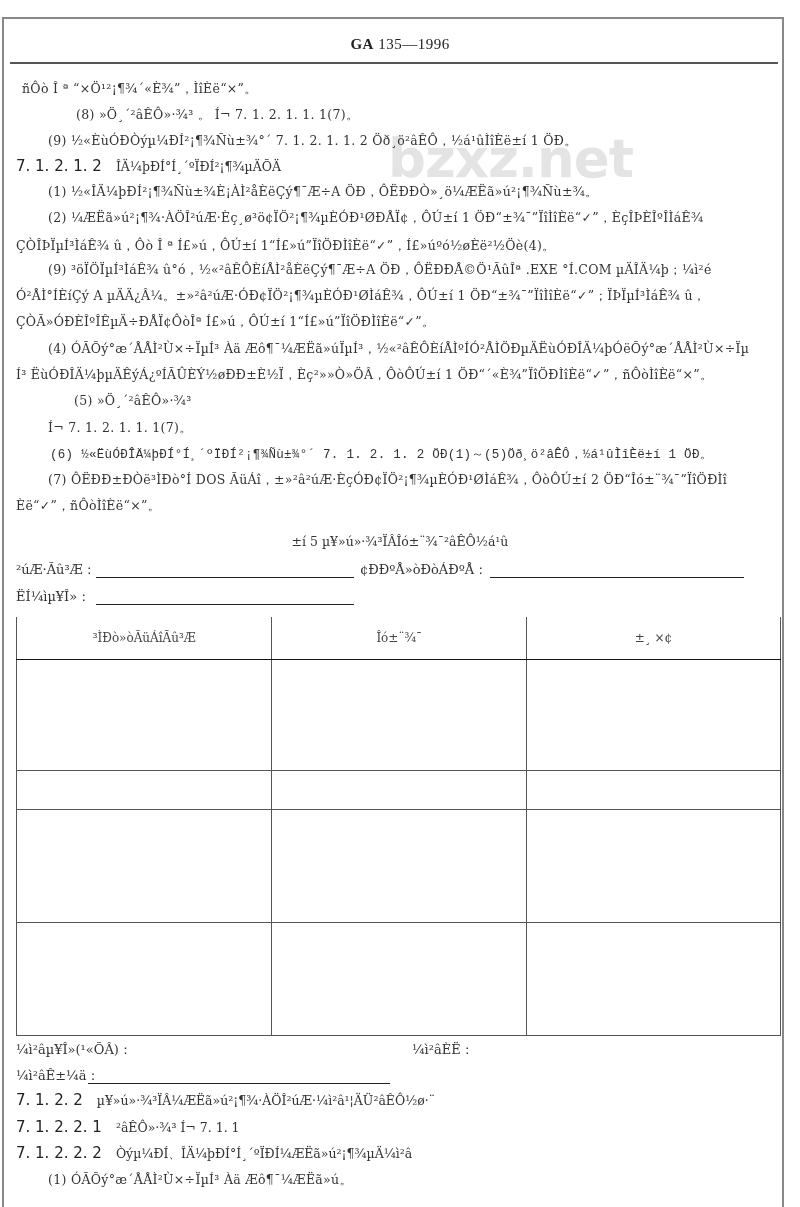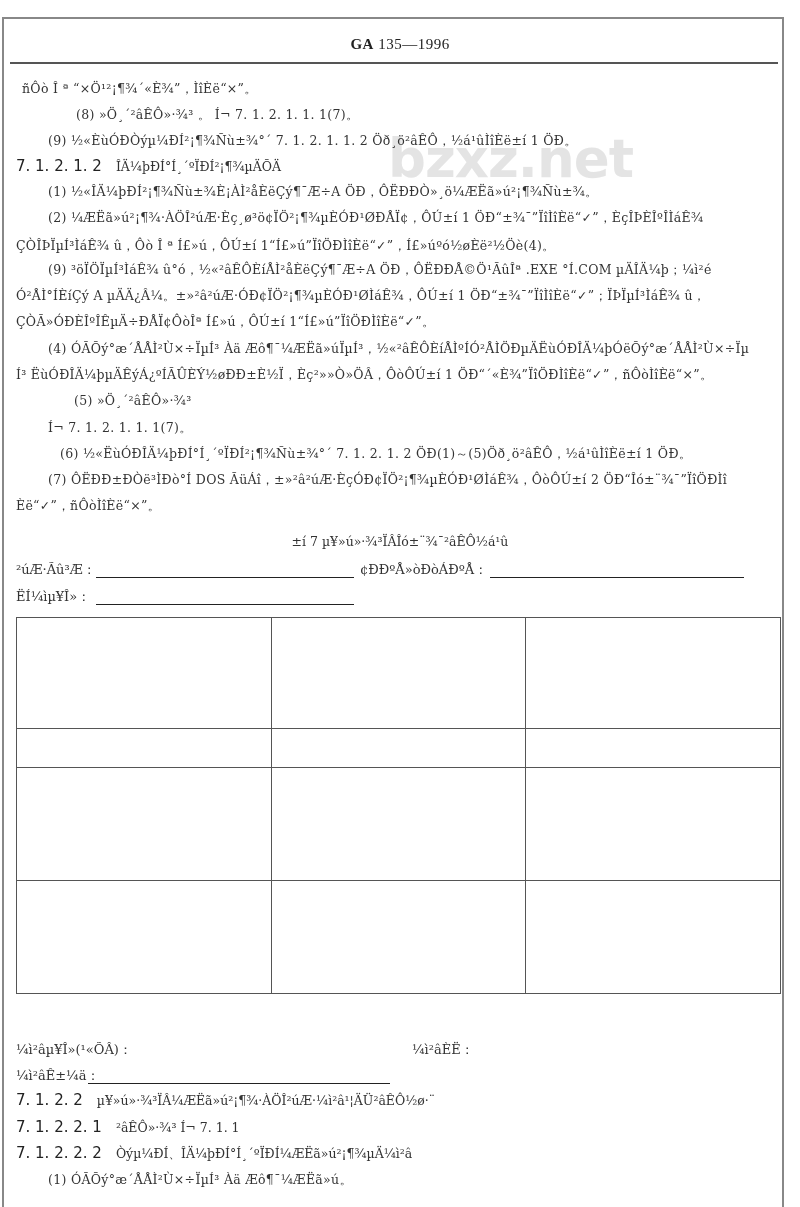--- a/index.html
+++ b/index.html
@@ -52,35 +52,40 @@
 <div class="line" style="left:48px; top:184px;">(1) ½«ÎÄ¼þÐÍ²¡¶¾Ñù±¾È¡ÀÌ²åÈëÇý¶¯Æ÷A ÖÐ，ÔËÐÐÒ»¸ö¼ÆËã»ú²¡¶¾Ñù±¾。</div>
 <div class="line" style="left:48px; top:210px;">(2) ¼ÆËã»ú²¡¶¾·ÀÖÎ²úÆ·Èç¸ø³ö¢ÏÖ²¡¶¾µÈÓÐ¹ØÐÅÏ¢，ÔÚ±í 1 ÖÐ“±¾¯”ÏîÌîÈë“✓”，ÈçÎÞÈÎºÎÌáÊ¾</div>
 <div class="line" style="left:16px; top:238px;">ÇÒÎÞÏµÍ³ÌáÊ¾ û，Ôò Î ª Í£»ú，ÔÚ±í 1“Í£»ú”ÏîÖÐÌîÈë“✓”，Í£»úºó½øÈë²½Öè(4)。</div>
 <div class="line" style="left:48px; top:262px;">(9) ³öÏÖÏµÍ³ÌáÊ¾ û°ó，½«²âÊÔÈíÅÌ²åÈëÇý¶¯Æ÷A ÖÐ，ÔËÐÐÅ©Ö¹ÃûÎª .EXE °Í.COM µÄÎÄ¼þ；¼ì²é</div>
 <div class="line" style="left:16px; top:288px;">Ó²ÅÌ°ÍÈíÇý A µÄÄ¿Â¼。±»²â²úÆ·ÓÐ¢ÏÖ²¡¶¾µÈÓÐ¹ØÌáÊ¾，ÔÚ±í 1 ÖÐ“±¾¯”ÏîÌîÈë“✓”；ÏÞÏµÍ³ÌáÊ¾ û，</div>
 <div class="line" style="left:16px; top:314px;">ÇÒÃ»ÓÐÈÎºÎÊµÄ÷ÐÅÏ¢ÔòÎª Í£»ú，ÔÚ±í 1“Í£»ú”ÏîÖÐÌîÈë“✓”。</div>
 <div class="line" style="left:48px; top:341px;">(4) ÓÃÕý°æ´ÅÅÌ²Ù×÷ÏµÍ³ Àä Æô¶¯¼ÆËã»úÏµÍ³，½«²âÊÔÈíÅÌºÍÓ²ÅÌÖÐµÄËùÓÐÎÄ¼þÓëÕý°æ´ÅÅÌ²Ù×÷Ïµ</div>
 <div class="line" style="left:16px; top:367px;">Í³ ËùÓÐÎÄ¼þµÄÊýÁ¿ºÍÃÛÈÝ½øÐÐ±È½Ï，Èç²»»Ò»ÖÂ，ÔòÔÚ±í 1 ÖÐ“´«È¾”ÏîÖÐÌîÈë“✓”，ñÔòÌîÈë“×”。</div>
 <div class="line" style="left:64px; top:393px;margin-left:10px;">(5) »Ö¸´²âÊÔ»·¾³</div>
 <div class="line" style="left:48px; top:420px;">Í¬ 7. 1. 2. 1. 1. 1(7)。</div>
-<div class="line" style="left:60px; top:446px;">(6) ½«ËùÓÐÎÄ¼þÐÍ°Í¸´ºÏÐÍ²¡¶¾Ñù±¾°´ 7. 1. 2. 1. 2 ÖÐ(1)～(5)Öð¸ö²âÊÔ，½á¹ûÌîÈë±í 1 ÖÐ。</div>
+<div class="line" style="left:50px; top:446px;font-family:Liberation Mono, monospace;">(6) ½«ËùÓÐÎÄ¼þÐÍ°Í¸´ºÏÐÍ²¡¶¾Ñù±¾°´ 7. 1. 2. 1. 2 ÖÐ(1)～(5)Öð¸ö²âÊÔ，½á¹ûÌîÈë±í 1 ÖÐ。</div>
 <div class="line" style="left:48px; top:472px;">(7) ÔËÐÐ±ÐÒë³ÌÐò°Í DOS ÃüÁî，±»²â²úÆ·ÈçÓÐ¢ÏÖ²¡¶¾µÈÓÐ¹ØÌáÊ¾，ÔòÔÚ±í 2 ÖÐ“Îó±¨¾¯”ÏîÖÐÌî</div>
 <div class="line" style="left:16px; top:498px;">Èë“✓”，ñÔòÌîÈë“×”。</div>
 
-<div class="caption">±í 7   µ¥»ú»·¾³ÏÂÎó±¨¾¯²âÊÔ½á¹û</div>
+<div class="caption">±í 5   µ¥»ú»·¾³ÏÂÎó±¨¾¯²âÊÔ½á¹û</div>
 
 <div class="field" style="left:16px; top:561px;">²úÆ·Ãû³Æ：</div>
 <div class="uline" style="left:96px; top:577px; width:258px;"></div>
 <div class="field" style="left:360px; top:561px;">¢ÐÐºÅ»òÐòÁÐºÅ：</div>
 <div class="uline" style="left:490px; top:577px; width:254px;"></div>
 <div class="field" style="left:16px; top:588px;">ËÍ¼ìµ¥Î»：</div>
 <div class="uline" style="left:96px; top:604px; width:258px;"></div>
 
 <table class="grid">
   <tbody>
+      <tr class="head">
+    <th style="width:255px;">³ÌÐò»òÃüÁîÃû³Æ</th>
+    <th style="width:255px;">Îó±¨¾¯</th>
+    <th style="width:255px;">±¸    ×¢</th>
+  </tr>
   <tr class="h1">
     <td></td>
     <td></td>
     <td></td>
   </tr>
   <tr class="h2">
     <td></td>
     <td></td>
     <td></td>
   </tr>

